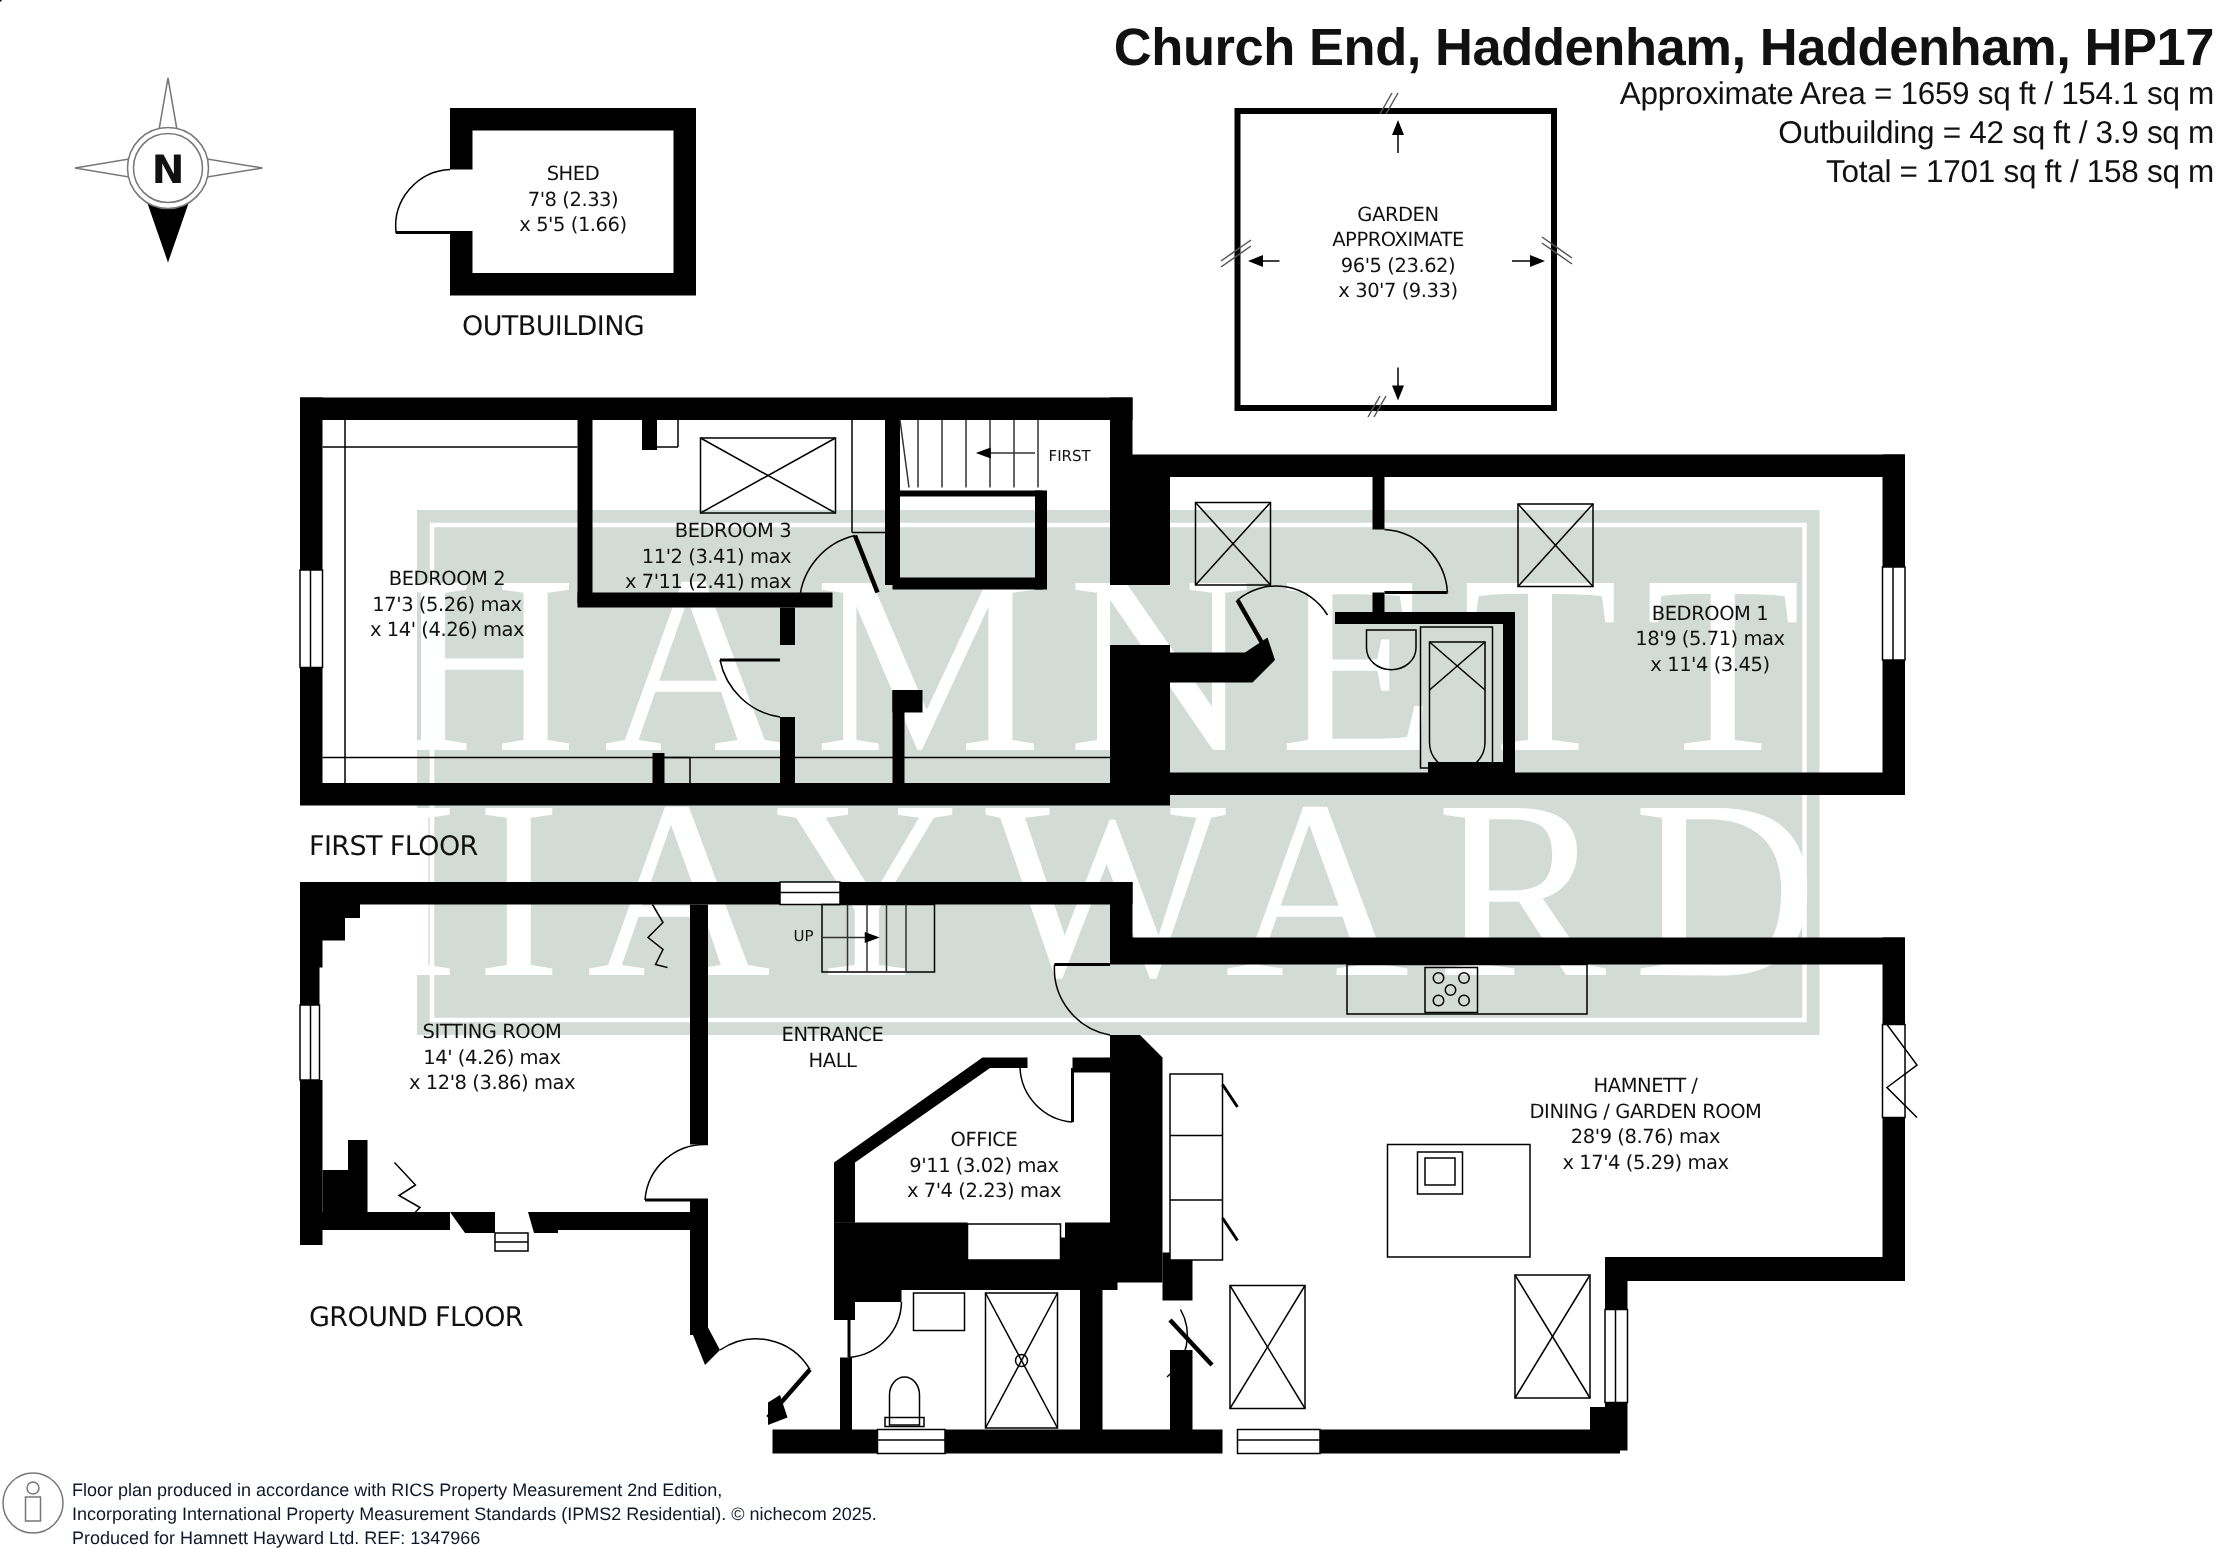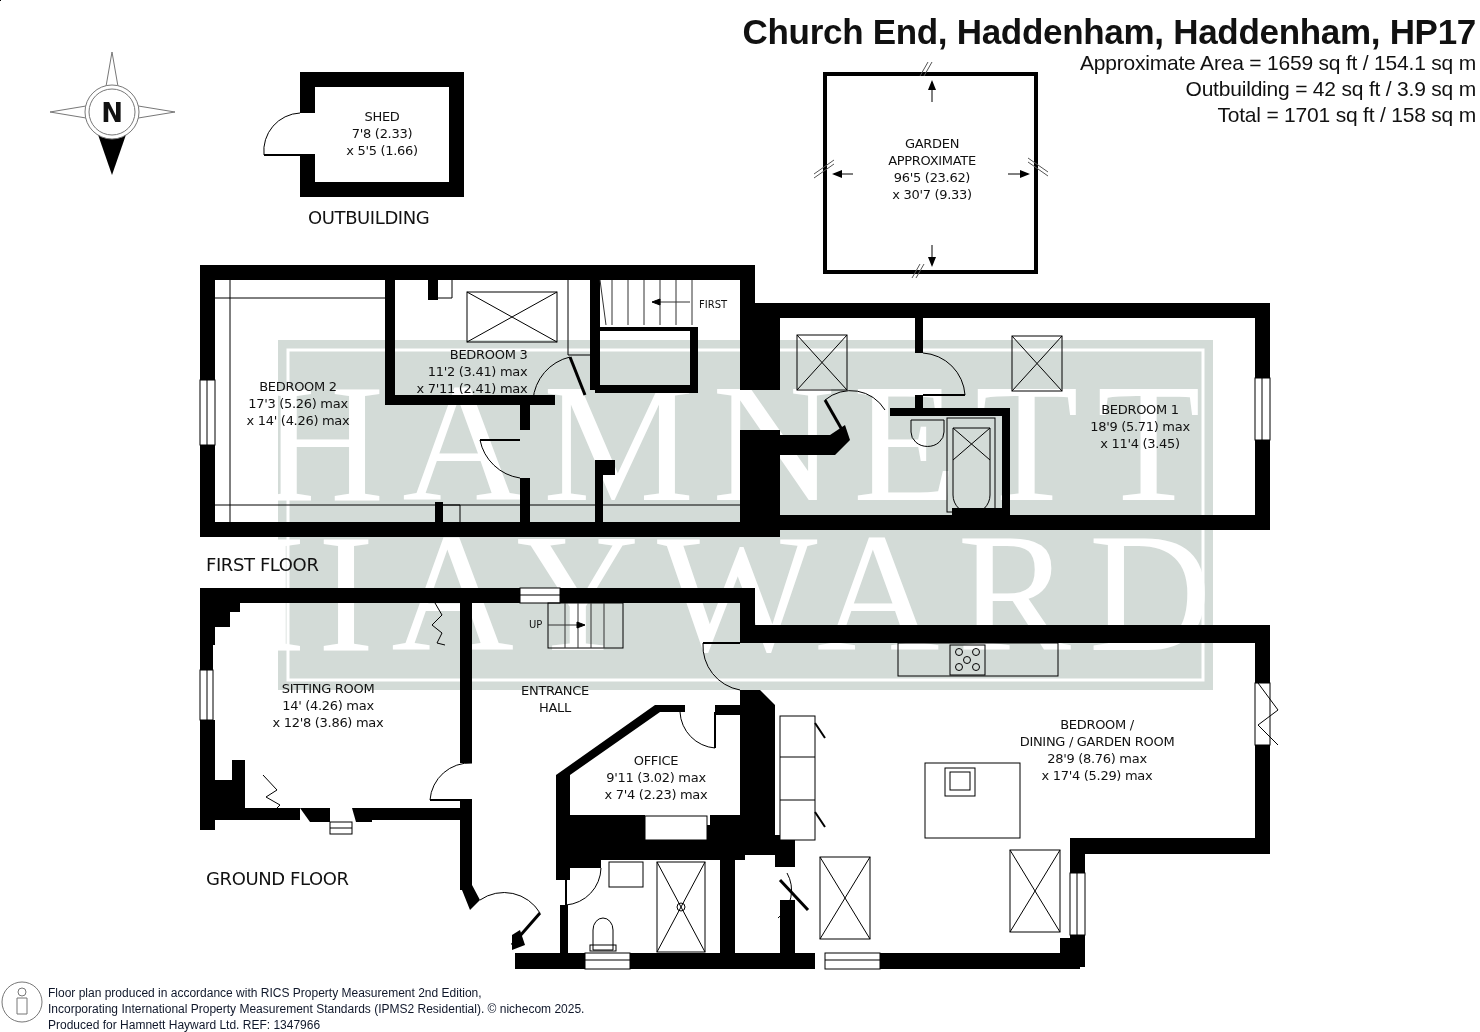--- a/index.html
+++ b/index.html
@@ -322,21 +322,21 @@
 <div class="room-label" style="left:555px; top:682px;">
   <div>ENTRANCE</div>
   <div>HALL</div>
 </div>
 <div class="room-label" style="left:656px; top:752px;">
   <div>OFFICE</div>
   <div>9'11 (3.02) max</div>
   <div>x 7'4 (2.23) max</div>
 </div>
 <div class="room-label" style="left:1097px; top:716px;">
-  <div>BEDROOM /</div>
+  <div>HAMNETT /</div>
   <div>DINING / GARDEN ROOM</div>
   <div>28'9 (8.76) max</div>
   <div>x 17'4 (5.29) max</div>
 </div>
 <div class="small-label" style="left:529px; top:619px;">UP</div>
 <div class="floor-label" style="left:206px; top:868px;">GROUND FLOOR</div>
 
 <div class="footer">
   <div>Floor plan produced in accordance with RICS Property Measurement 2nd Edition,</div>
   <div>Incorporating International Property Measurement Standards (IPMS2 Residential).   © nichecom 2025.</div>

